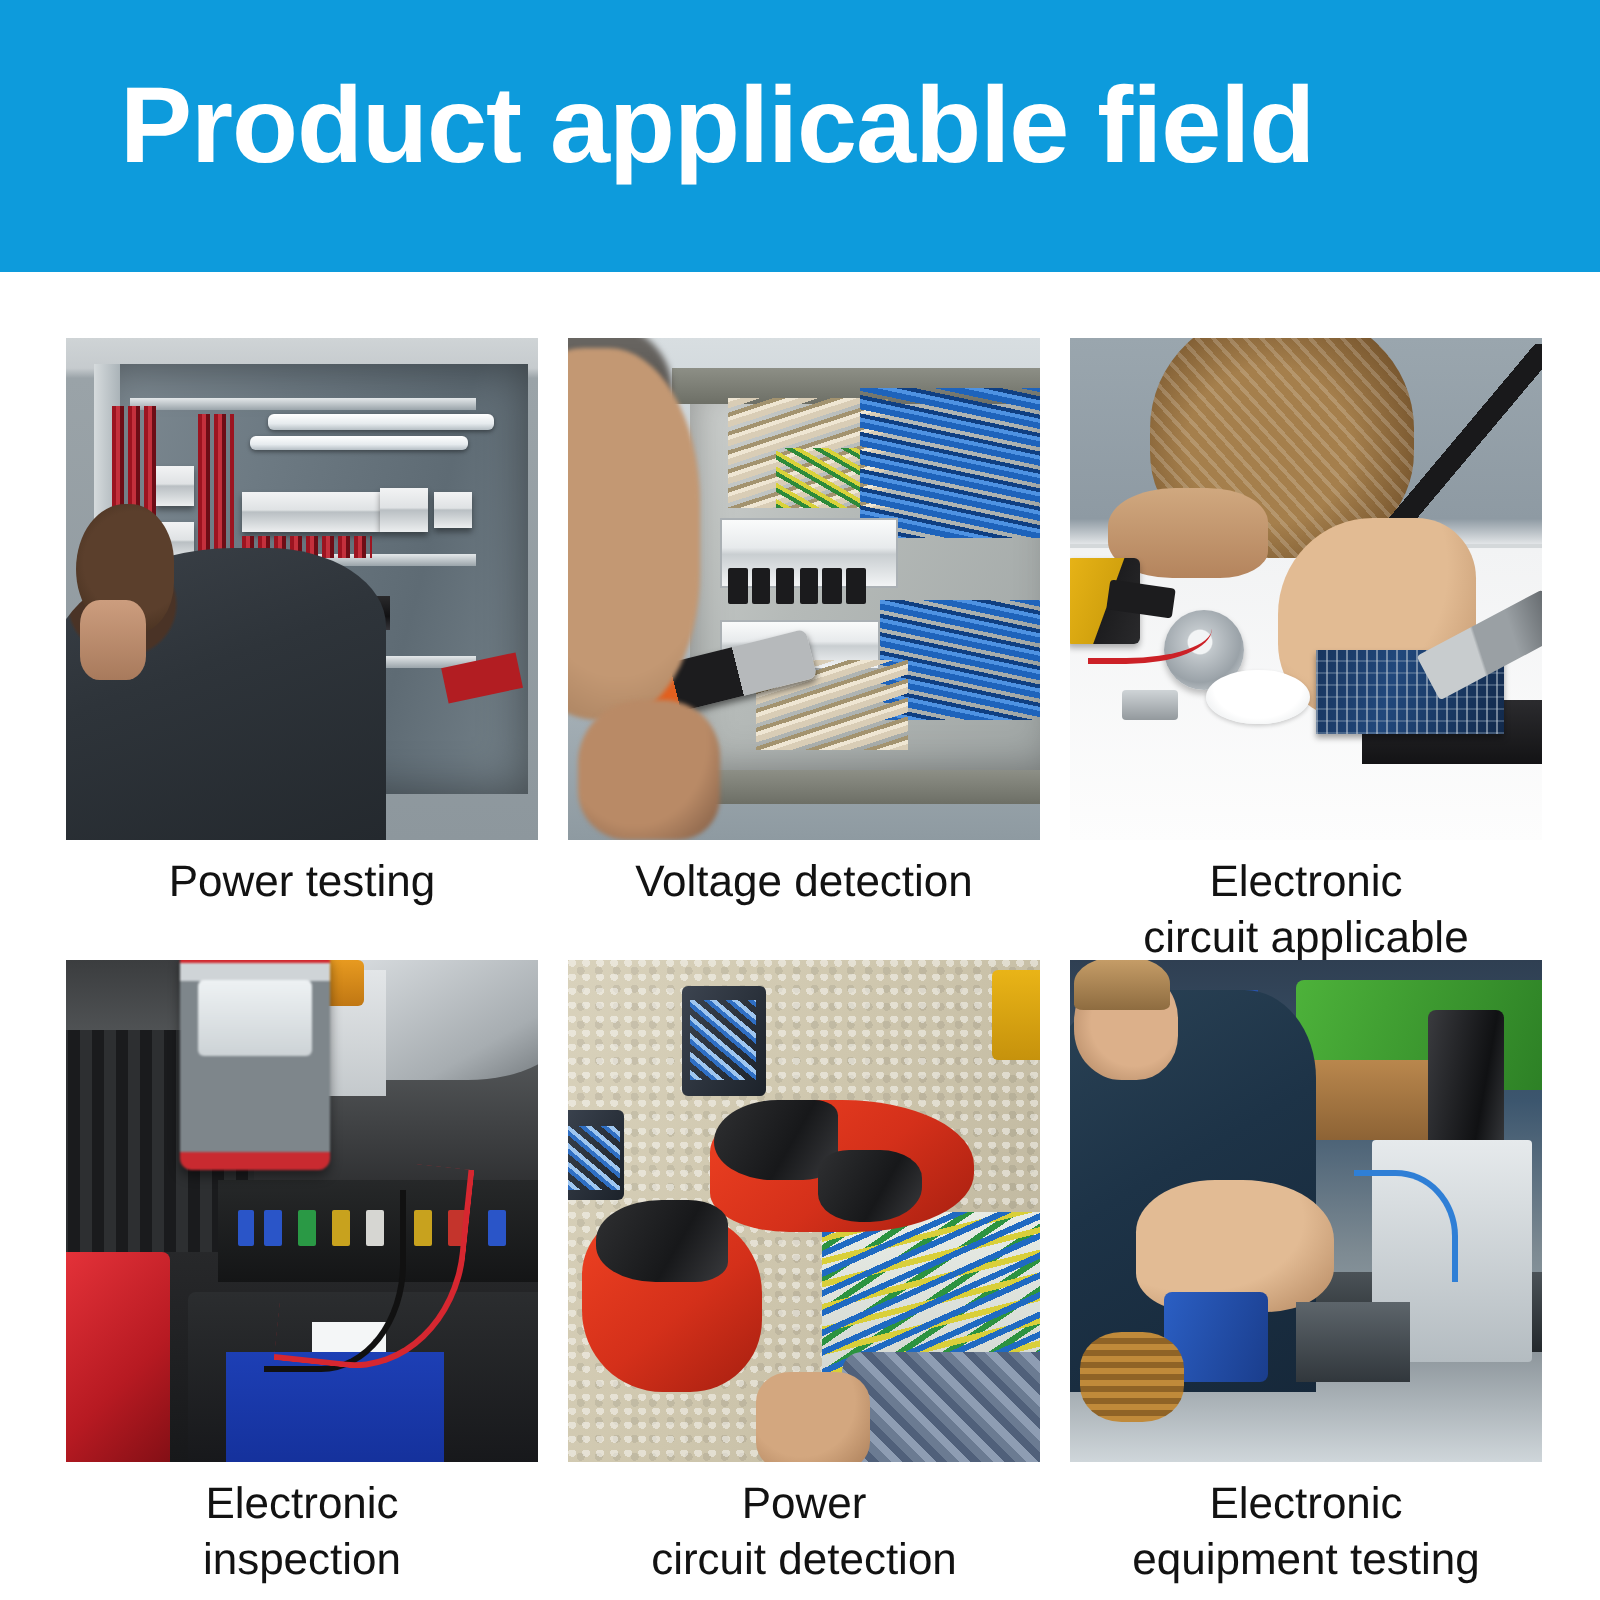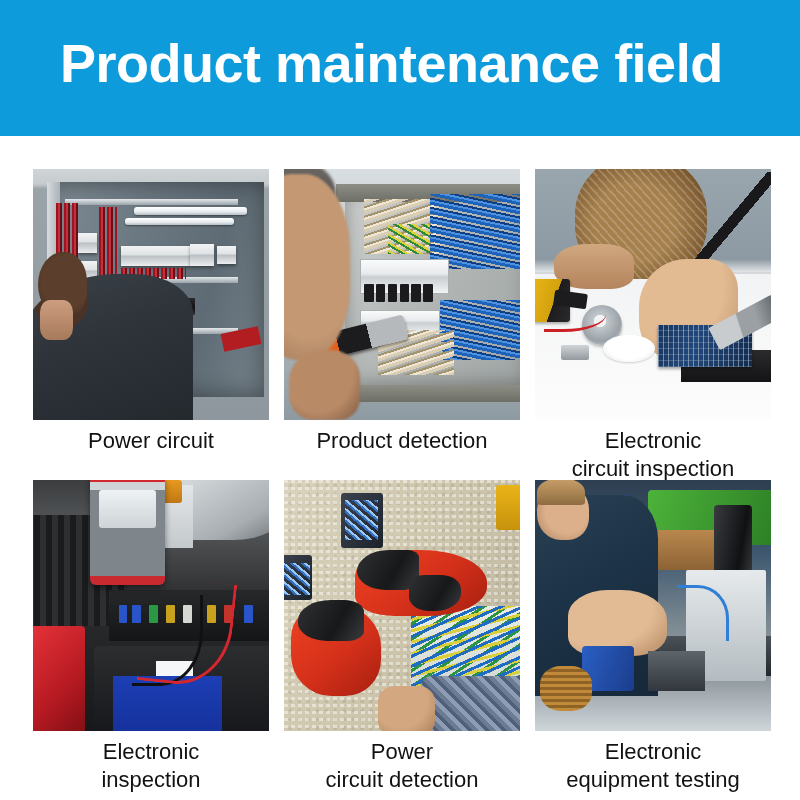--- a/index.html
+++ b/index.html
@@ -416,21 +416,21 @@
   }
   .ph-equip .vise{
     position:absolute; left:48%; top:68%; width:24%; height:16%;
     background:linear-gradient(#5d656b,#31373c);
   }
 </style>
 </head>
 <body>
 
 <div id="header-banner">
-  <div id="page-title">Product maintenance field</div>
+  <div id="page-title">Product applicable field</div>
 </div>
 
 <div id="gallery-grid">
 
   <div class="grid-cell cell-row1">
     <div class="thumb ph-power">
       <div class="cabinet">
         <div class="door"></div>
         <div class="rail" style="top:8%"></div>
         <div class="rail" style="top:44%"></div>
@@ -451,21 +451,21 @@
         <div class="wirebundle" style="left:24%;top:12%;width:8%;height:58%"></div>
         <div class="wirebundle" style="left:34%;top:40%;width:30%;height:5%"></div>
         <div class="wirebundle" style="left:34%;top:62%;width:32%;height:6%"></div>
       </div>
       <div class="worker"></div>
       <div class="head"></div>
       <div class="neck"></div>
       <div class="armstripe"></div>
     </div>
     <div class="cell-caption">
-      <span class="cap-line">Power circuit</span>
+      <span class="cap-line">Power testing</span>
     </div>
   </div>
 
   <div class="grid-cell cell-row1">
     <div class="thumb ph-voltage">
       <div class="panelbody"></div>
       <div class="shelf" style="top:6%"></div>
       <div class="shelf" style="top:86%"></div>
       <div class="cab-mix" style="left:34%;top:12%;width:34%;height:22%"></div>
       <div class="cab-blue" style="left:62%;top:10%;width:40%;height:30%"></div>
@@ -479,21 +479,21 @@
       <div class="brksw" style="left:54%;top:46%;width:4%;height:7%"></div>
       <div class="brksw" style="left:59%;top:46%;width:4%;height:7%"></div>
       <div class="cab-blue" style="left:66%;top:52%;width:36%;height:24%"></div>
       <div class="cab-mix" style="left:40%;top:64%;width:32%;height:18%"></div>
       <div class="driver"></div>
       <div class="hair"></div>
       <div class="face"></div>
       <div class="hand"></div>
     </div>
     <div class="cell-caption">
-      <span class="cap-line">Product detection</span>
+      <span class="cap-line">Voltage detection</span>
     </div>
   </div>
 
   <div class="grid-cell cell-row1">
     <div class="thumb ph-circuit">
       <div class="deskline"></div>
       <div class="headhair"></div>
       <div class="fore"></div>
       <div class="glasses"></div>
       <div class="armr"></div>
@@ -502,21 +502,21 @@
       <div class="iron"></div>
       <div class="solderspool"></div>
       <div class="whitedish"></div>
       <div class="meter"></div>
       <div class="probeblk"></div>
       <div class="probered"></div>
       <div class="clip"></div>
     </div>
     <div class="cell-caption">
       <span class="cap-line">Electronic</span>
-      <span class="cap-line">circuit inspection</span>
+      <span class="cap-line">circuit applicable</span>
     </div>
   </div>
 
   <div class="grid-cell cell-row2">
     <div class="thumb ph-auto">
       <div class="hoodlight"></div>
       <div class="tank"></div>
       <div class="cap-orange"></div>
       <div class="engineblock"></div>
       <div class="fusebox">

